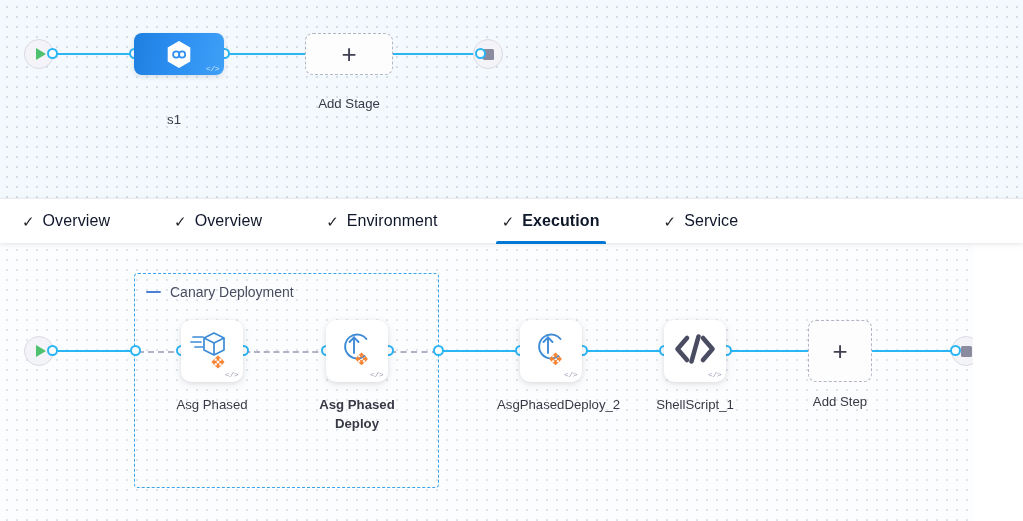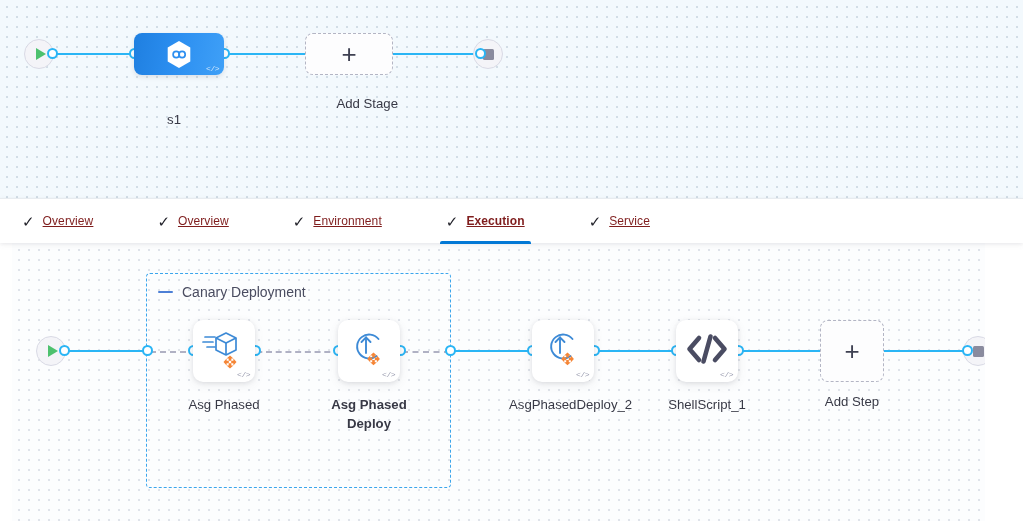--- a/index.html
+++ b/index.html
@@ -38,31 +38,31 @@
     height: 45px; padding: 0 4px;
     margin-right: 56px;
     position: relative;
     cursor: pointer;
     white-space: nowrap;
   }
   .tab .tick {
     font-size: 15px; line-height: 1; color: #22222a; font-weight: 400;
   }
   .tab .tab-label {
-    font-size: 12px; color: #7f1d1d; letter-spacing: .1px; text-decoration: underline;
+    font-size: 16px; color: #0f172a; letter-spacing: .1px;
   }
   .tab.active .tab-label { font-weight: bold; }
   .tab.active::after {
     content: ""; position: absolute; left: -2px; right: -2px; bottom: 0;
     height: 3px; background: #0278d5; border-radius: 2px 2px 0 0;
   }
 
   
   .exec-canvas {
-    position: absolute; left: 12px; top: 243px; width: 973px; height: 278px;
+    position: absolute; left: 0; top: 243px; width: 973px; height: 278px;
     background-color: #fcfdfe;
     background-image: radial-gradient(#dfe3ea 1.05px, transparent 1.05px);
     background-size: 10px 10px;
     background-position: 2px 2px;
     overflow: hidden;
     padding-left: 12px;
   }
 
   
   .line {
@@ -203,21 +203,21 @@
       </span>
       <span class="node-code-badge">&lt;/&gt;</span>
     </div>
     <div class="dot" style="left:129px; top:48px;"></div>
     <div class="dot" style="left:219px; top:48px;"></div>
     <div class="caption" style="left:129px; top:94px; width:90px;margin-top:16px;">s1</div>
 
     <div class="add-node" style="left:305px; top:33px; width:88px; height:42px;">
       <span class="plus">+</span>
     </div>
-    <div class="caption" style="left:300px; top:94px; width:98px;text-align:right;">Add Stage</div>
+    <div class="caption" style="left:300px; top:94px; width:98px;">Add Stage</div>
 
     <div class="dot" style="left:475px; top:48px;"></div>
     <div class="endcap" style="left:473px; top:39px;">
       <span class="stop-sq"></span>
     </div>
   </div>
 
   <div class="tab-bar">
     <div class="tab">
       <span class="tick">✓</span>

